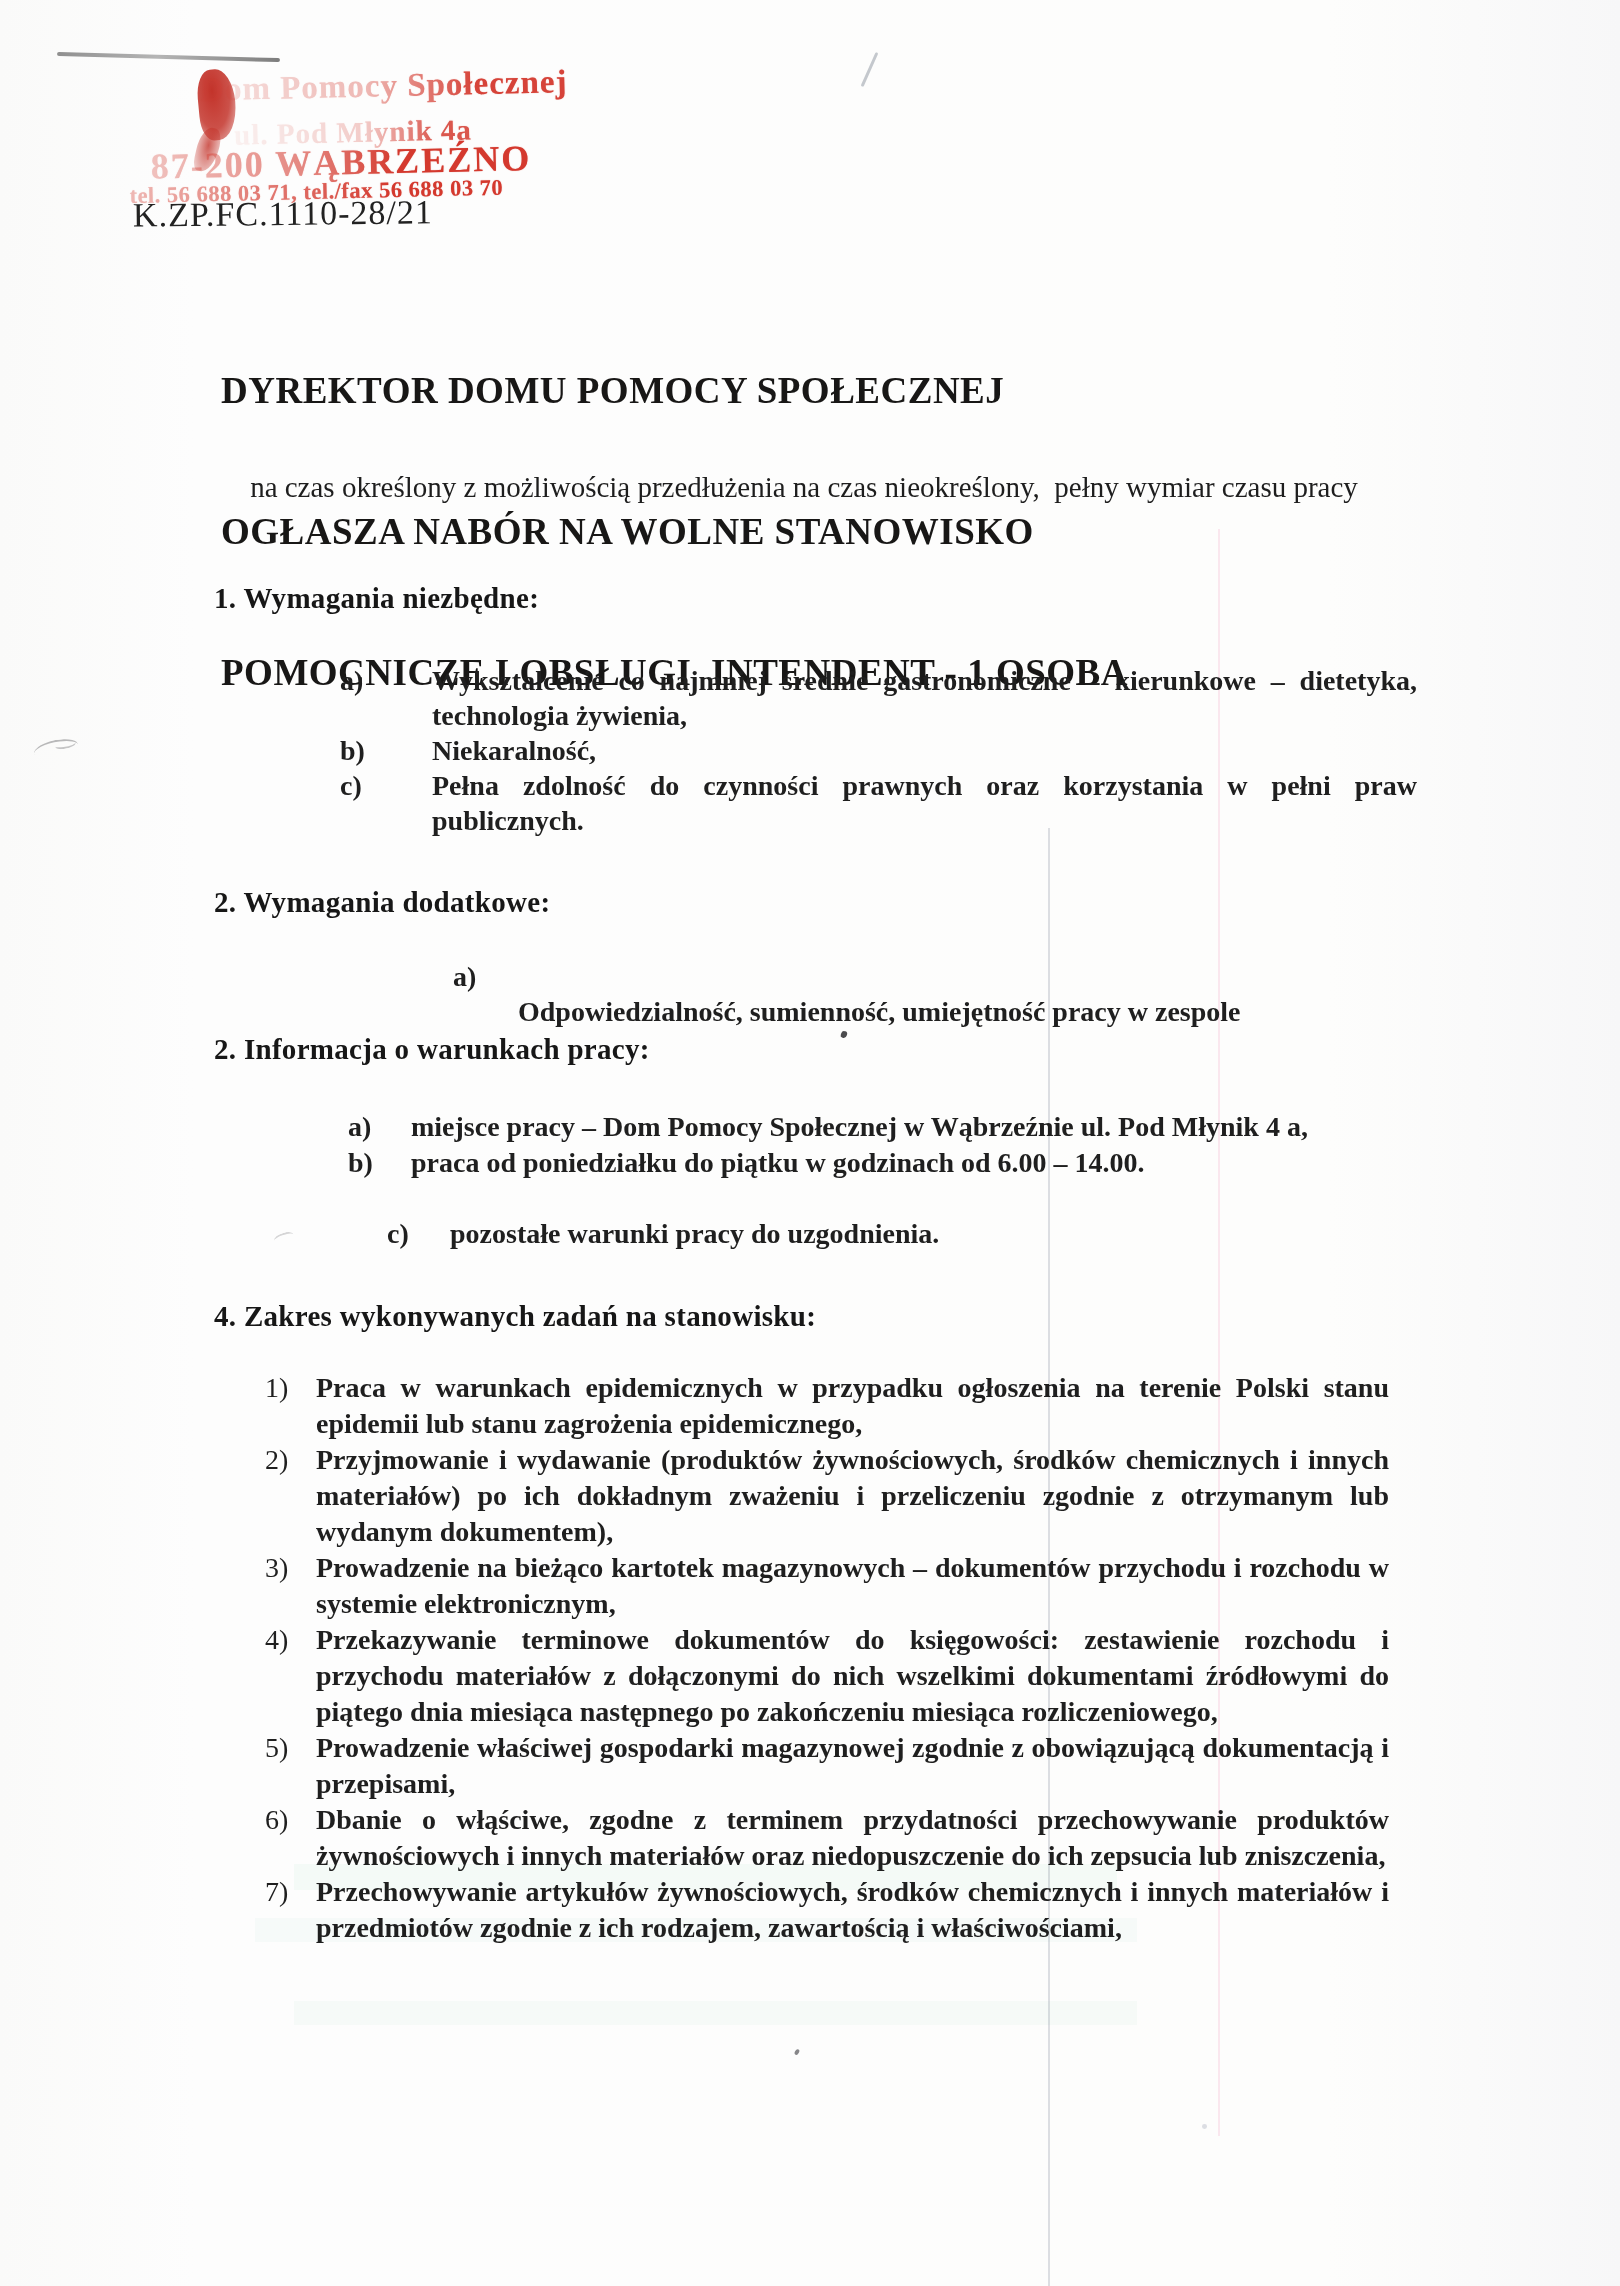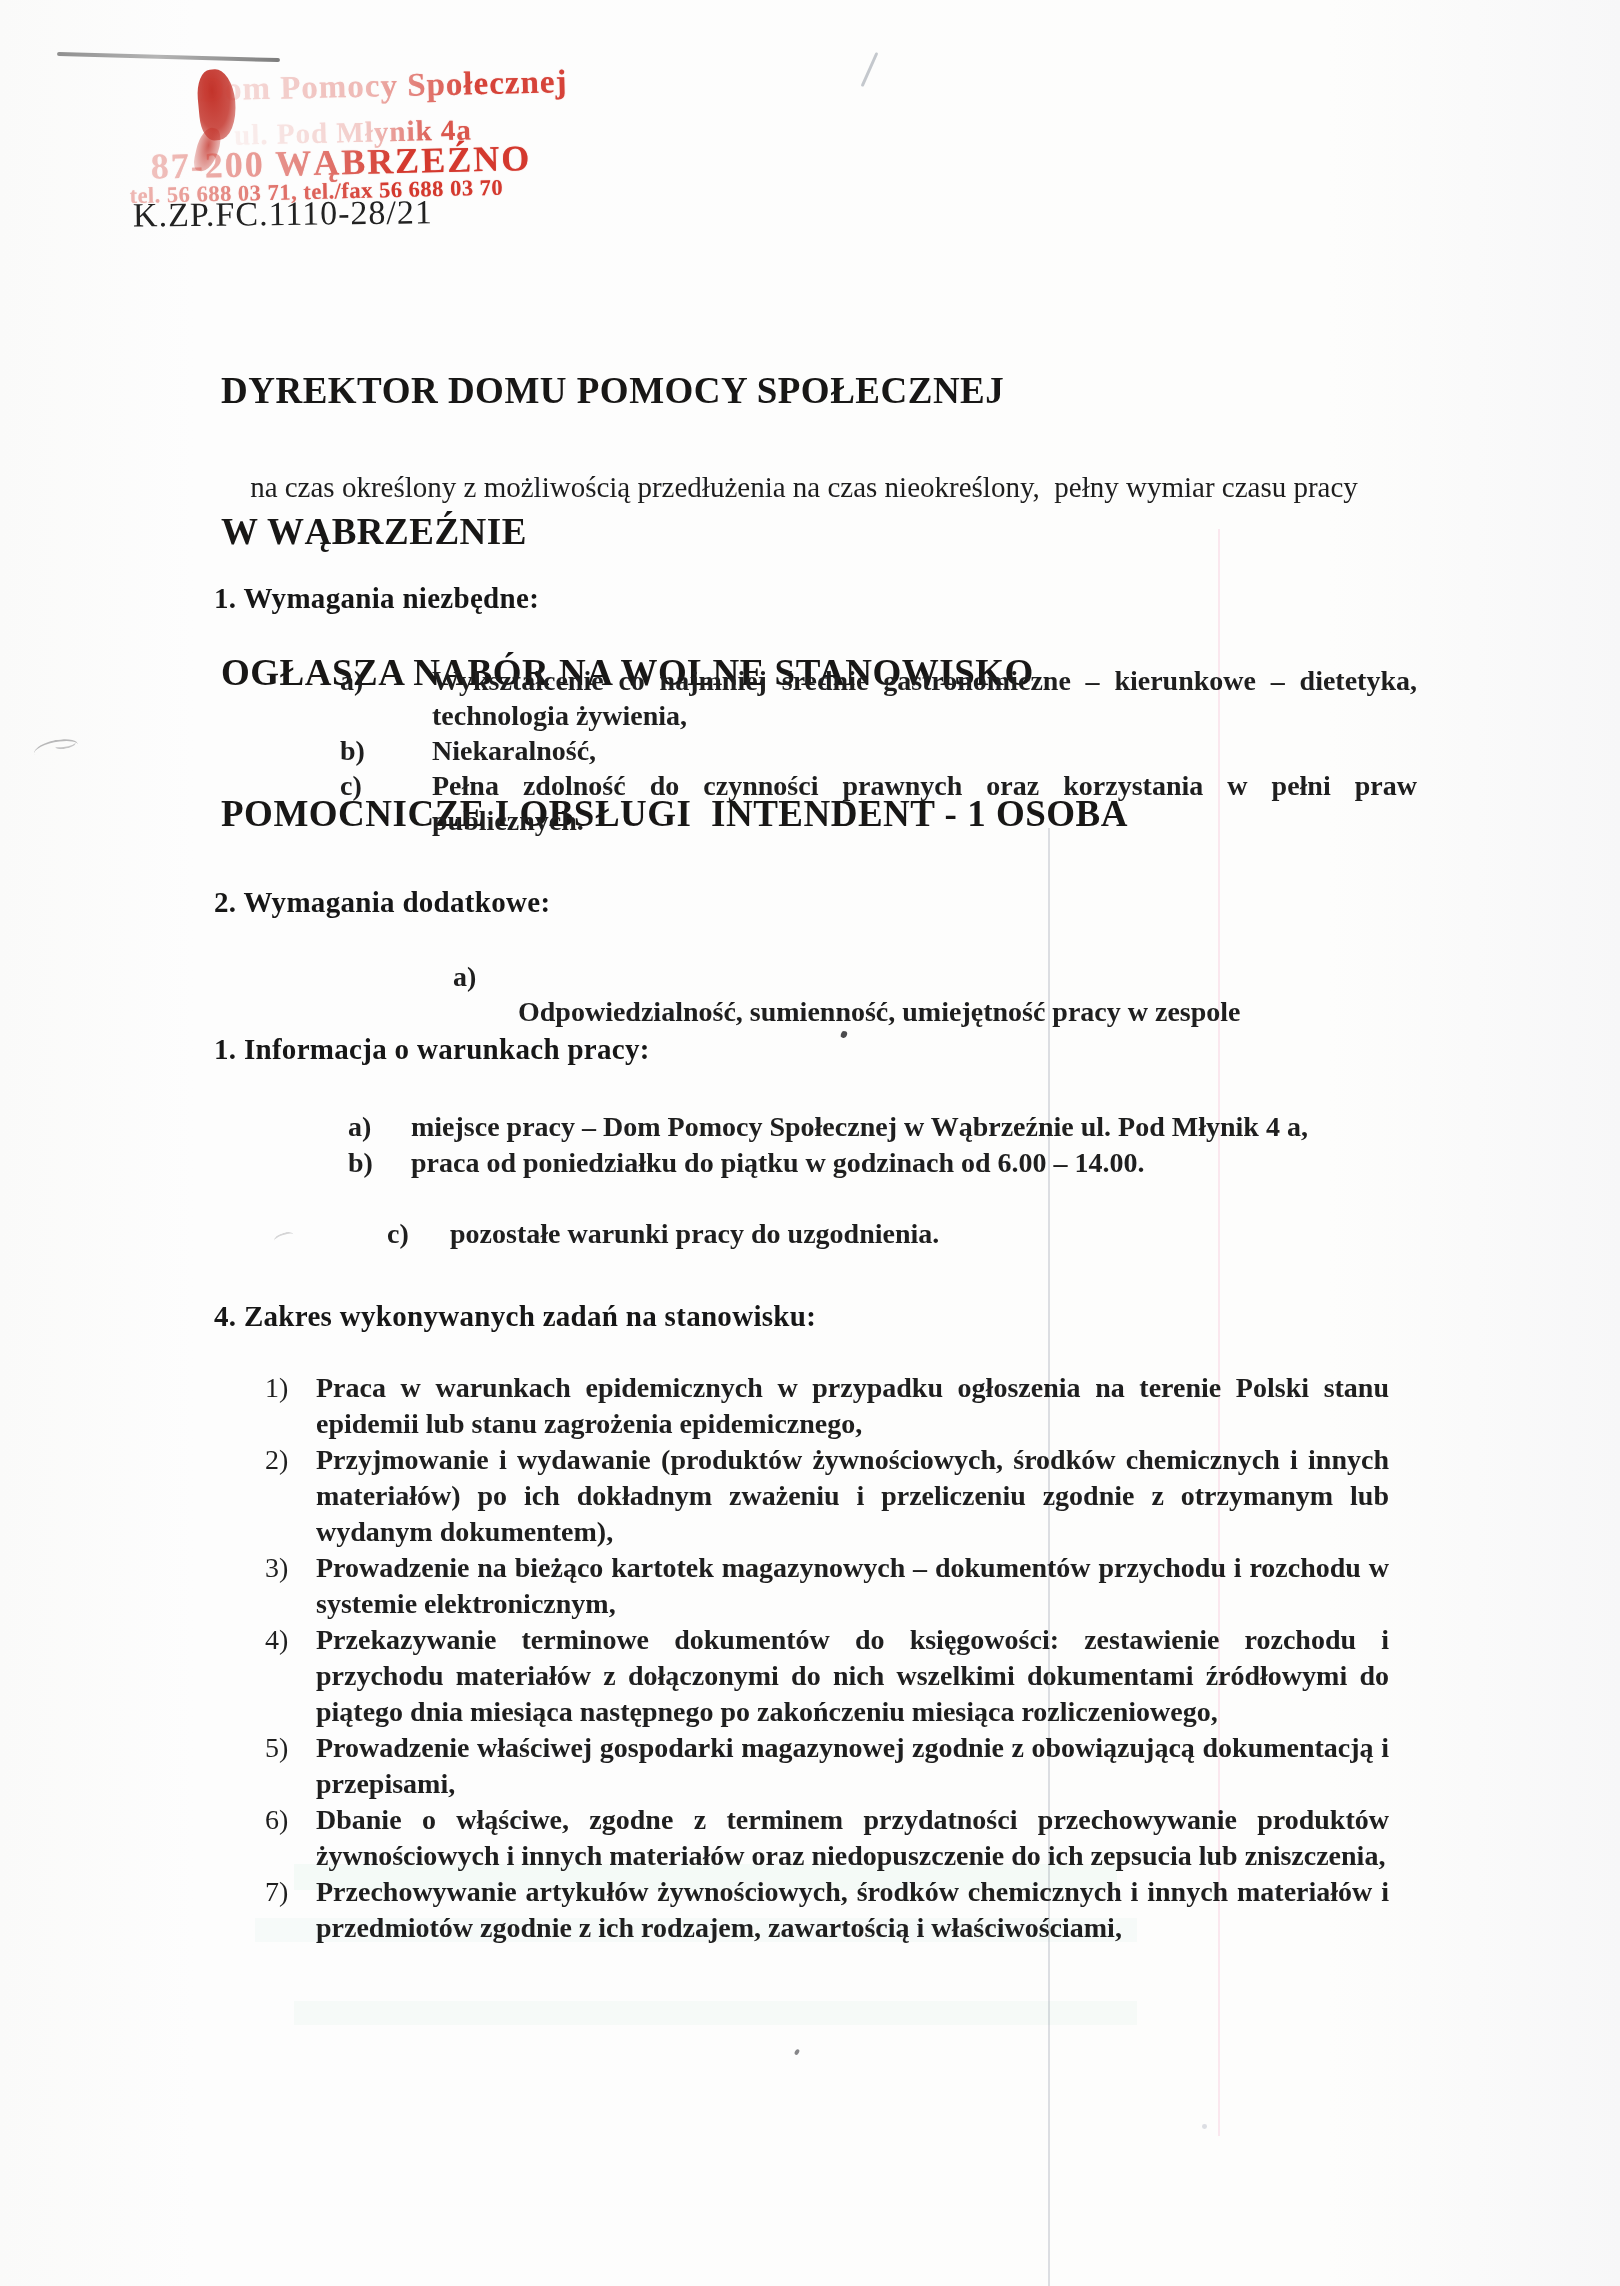--- a/index.html
+++ b/index.html
@@ -129,21 +129,20 @@
     <div class="stamp-l1">Dom Pomocy Społecznej</div>
     <div class="stamp-l2">ul. Pod Młynik 4a</div>
     <div class="stamp-l3">87-200 WĄBRZEŹNO</div>
     <div class="stamp-l4">tel. 56 688 03 71, tel./fax 56 688 03 70</div>
   </div>
 
   <div class="ref">K.ZP.FC.1110-28/21</div>
 
   <div class="title-block">
     <div>DYREKTOR DOMU POMOCY SPOŁECZNEJ</div>
-    <div>W WĄBRZEŹNIE</div>
     <div>OGŁASZA NABÓR NA WOLNE STANOWISKO</div>
     <div>POMOCNICZE I OBSŁUGI  INTENDENT - 1 OSOBA</div>
   </div>
   <div class="subtitle">na czas określony z możliwością przedłużenia na czas nieokreślony,  pełny wymiar czasu pracy</div>
 
   <div class="sec-heading h1">1. Wymagania niezbędne:</div>
   <div class="items s1">
     <div class="row">
       <span class="lbl">a)</span>
       <div class="txt">Wykształcenie co najmniej średnie gastronomiczne – kierunkowe – dietetyka, technologia żywienia,</div>
@@ -159,21 +158,21 @@
   </div>
 
   <div class="sec-heading h2">2. Wymagania dodatkowe:</div>
   <div class="items s2">
     <div class="row">
       <span class="lbl">a)</span>
       <div class="txt">Odpowiedzialność, sumienność, umiejętność pracy w zespole</div>
     </div>
   </div>
 
-  <div class="sec-heading h3">1. Informacja o warunkach pracy:</div>
+  <div class="sec-heading h3">2. Informacja o warunkach pracy:</div>
   <div class="items s3">
     <div class="row">
       <span class="lbl">a)</span>
       <div class="txt">miejsce pracy – Dom Pomocy Społecznej w Wąbrzeźnie ul. Pod Młynik 4 a,</div>
     </div>
     <div class="row">
       <span class="lbl">b)</span>
       <div class="txt">praca od poniedziałku do piątku w godzinach od 6.00 – 14.00.</div>
     </div>
     <div class="row row-c">

